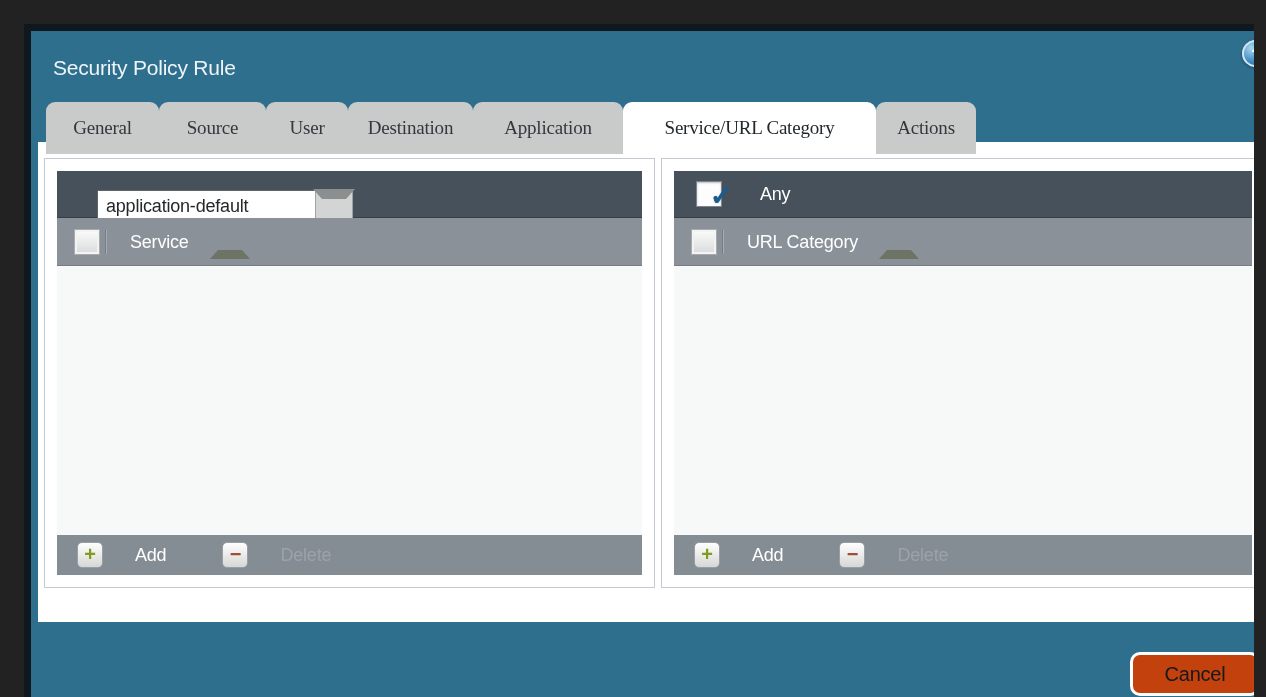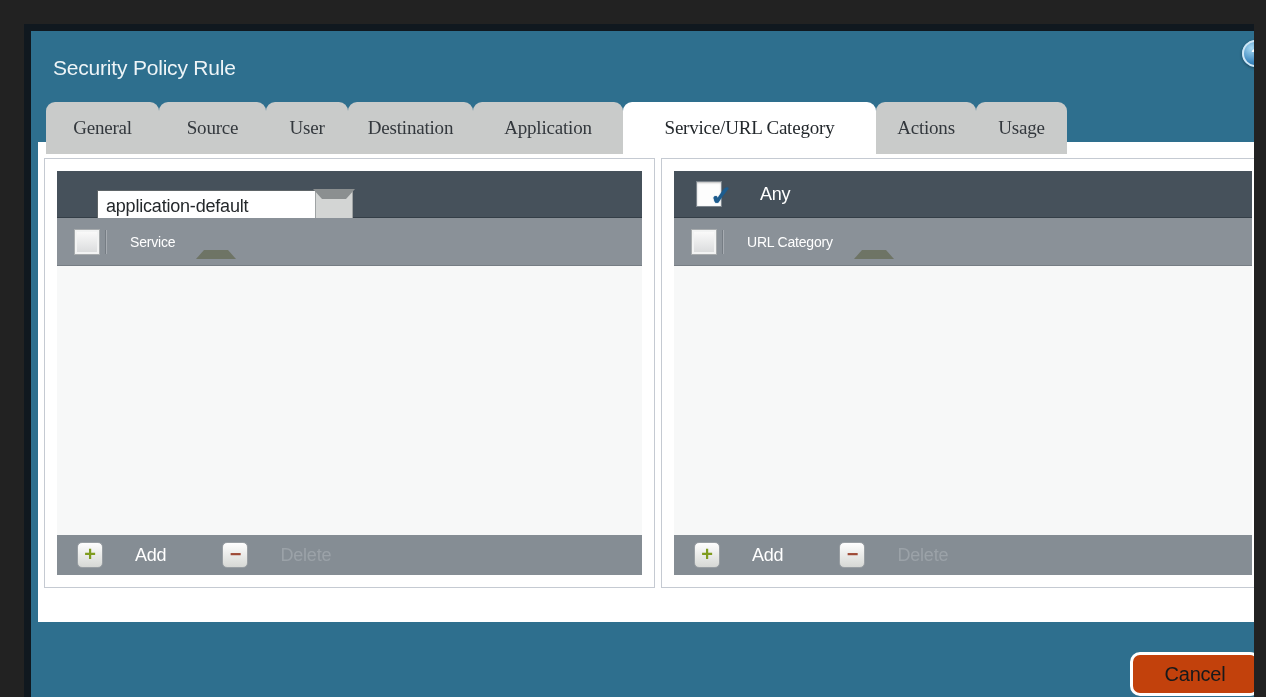--- a/index.html
+++ b/index.html
@@ -75,21 +75,21 @@
   }
   .any-label { margin-left:26px; color:#ffffff; font-size:18px; }
 
   
   .hdr-cbx-cell { width:37px; display:flex; align-items:center; justify-content:center; border-right:1px solid #767d84; box-shadow:1px 0 0 rgba(255,255,255,.25); }
   .hdr-cbx {
     width:19px; height:19px; border:1px solid #a7abad; cursor:pointer;
     background:linear-gradient(#fcfcfc, #d8dadb);
     box-shadow:inset 0 0 0 2px #f2f3f3;
   }
-  .hdr-label-cell { display:flex; align-items:center; padding-left:12px; color:#ffffff; font-size:14px; cursor:pointer; }
+  .hdr-label-cell { display:flex; align-items:center; padding-left:12px; color:#ffffff; font-size:18px; cursor:pointer; }
   .tri-sort { width:0; height:0; margin-left:9px; border-left:8px solid transparent; border-right:8px solid transparent; border-bottom:9px solid #6e7465; }
 
   
   .ftr-btn { display:flex; align-items:center; cursor:pointer; }
   .icon-btn {
     width:22px; height:22px; border-radius:5px; border:1px solid #989ea3;
     background:linear-gradient(#fefefe, #d6d8d5);
     display:flex; align-items:center; justify-content:center;
     font-weight:bold; font-size:20px; line-height:1;
   }
@@ -121,21 +121,20 @@
   </div>
 
   <div class="tabbar">
     <div class="tab t0">General</div>
     <div class="tab t1">Source</div>
     <div class="tab t2">User</div>
     <div class="tab t3">Destination</div>
     <div class="tab t4">Application</div>
     <div class="tab t5 active">Service/URL Category</div>
     <div class="tab t6">Actions</div>
-    <div class="tab t7">Usage</div>
   </div>
 
   <div class="content"></div>
 
   <div class="panel panel-left">
     <div class="panel-topbar">
       <div class="combo">
         <input type="text" value="application-default" style="">
         <div class="drop-btn">
           <span class="tri-down"></span>

